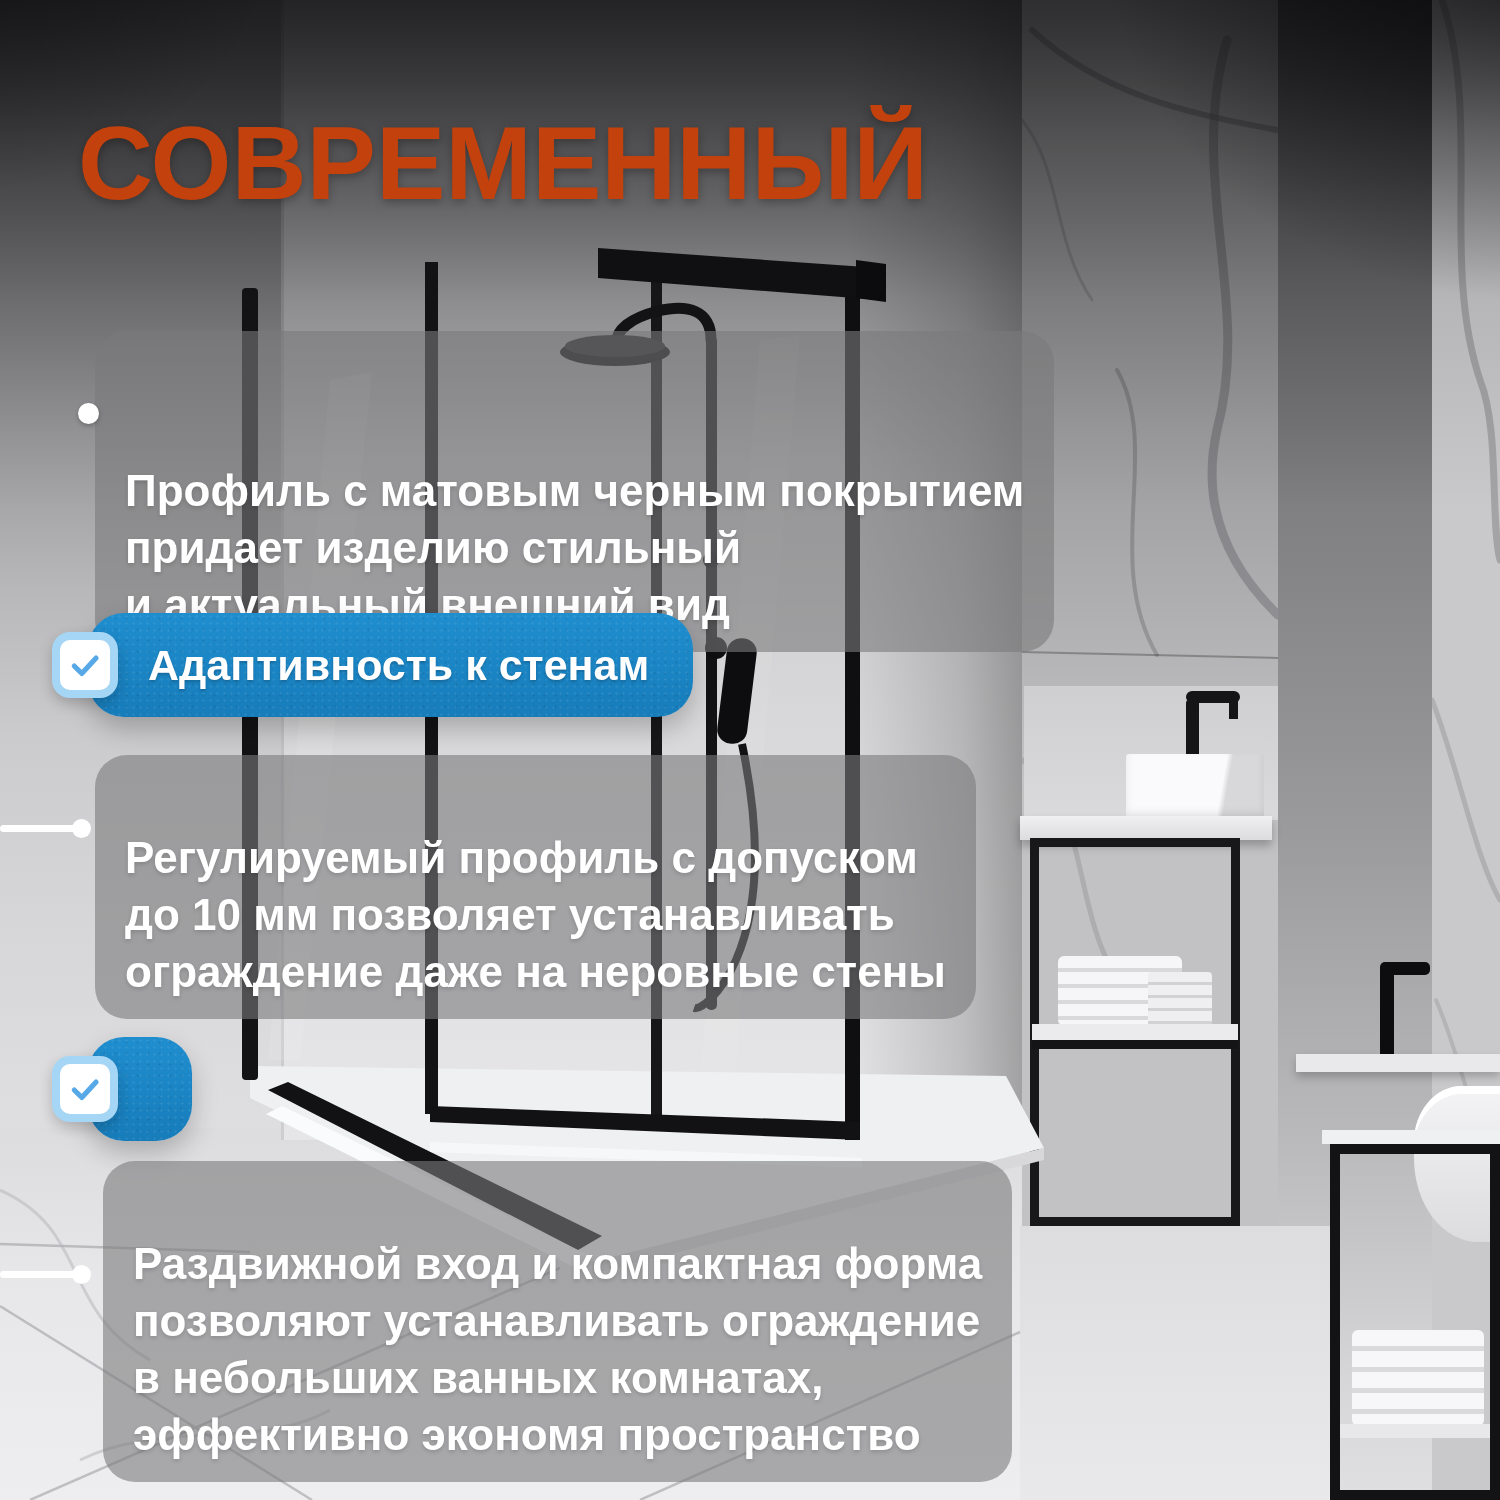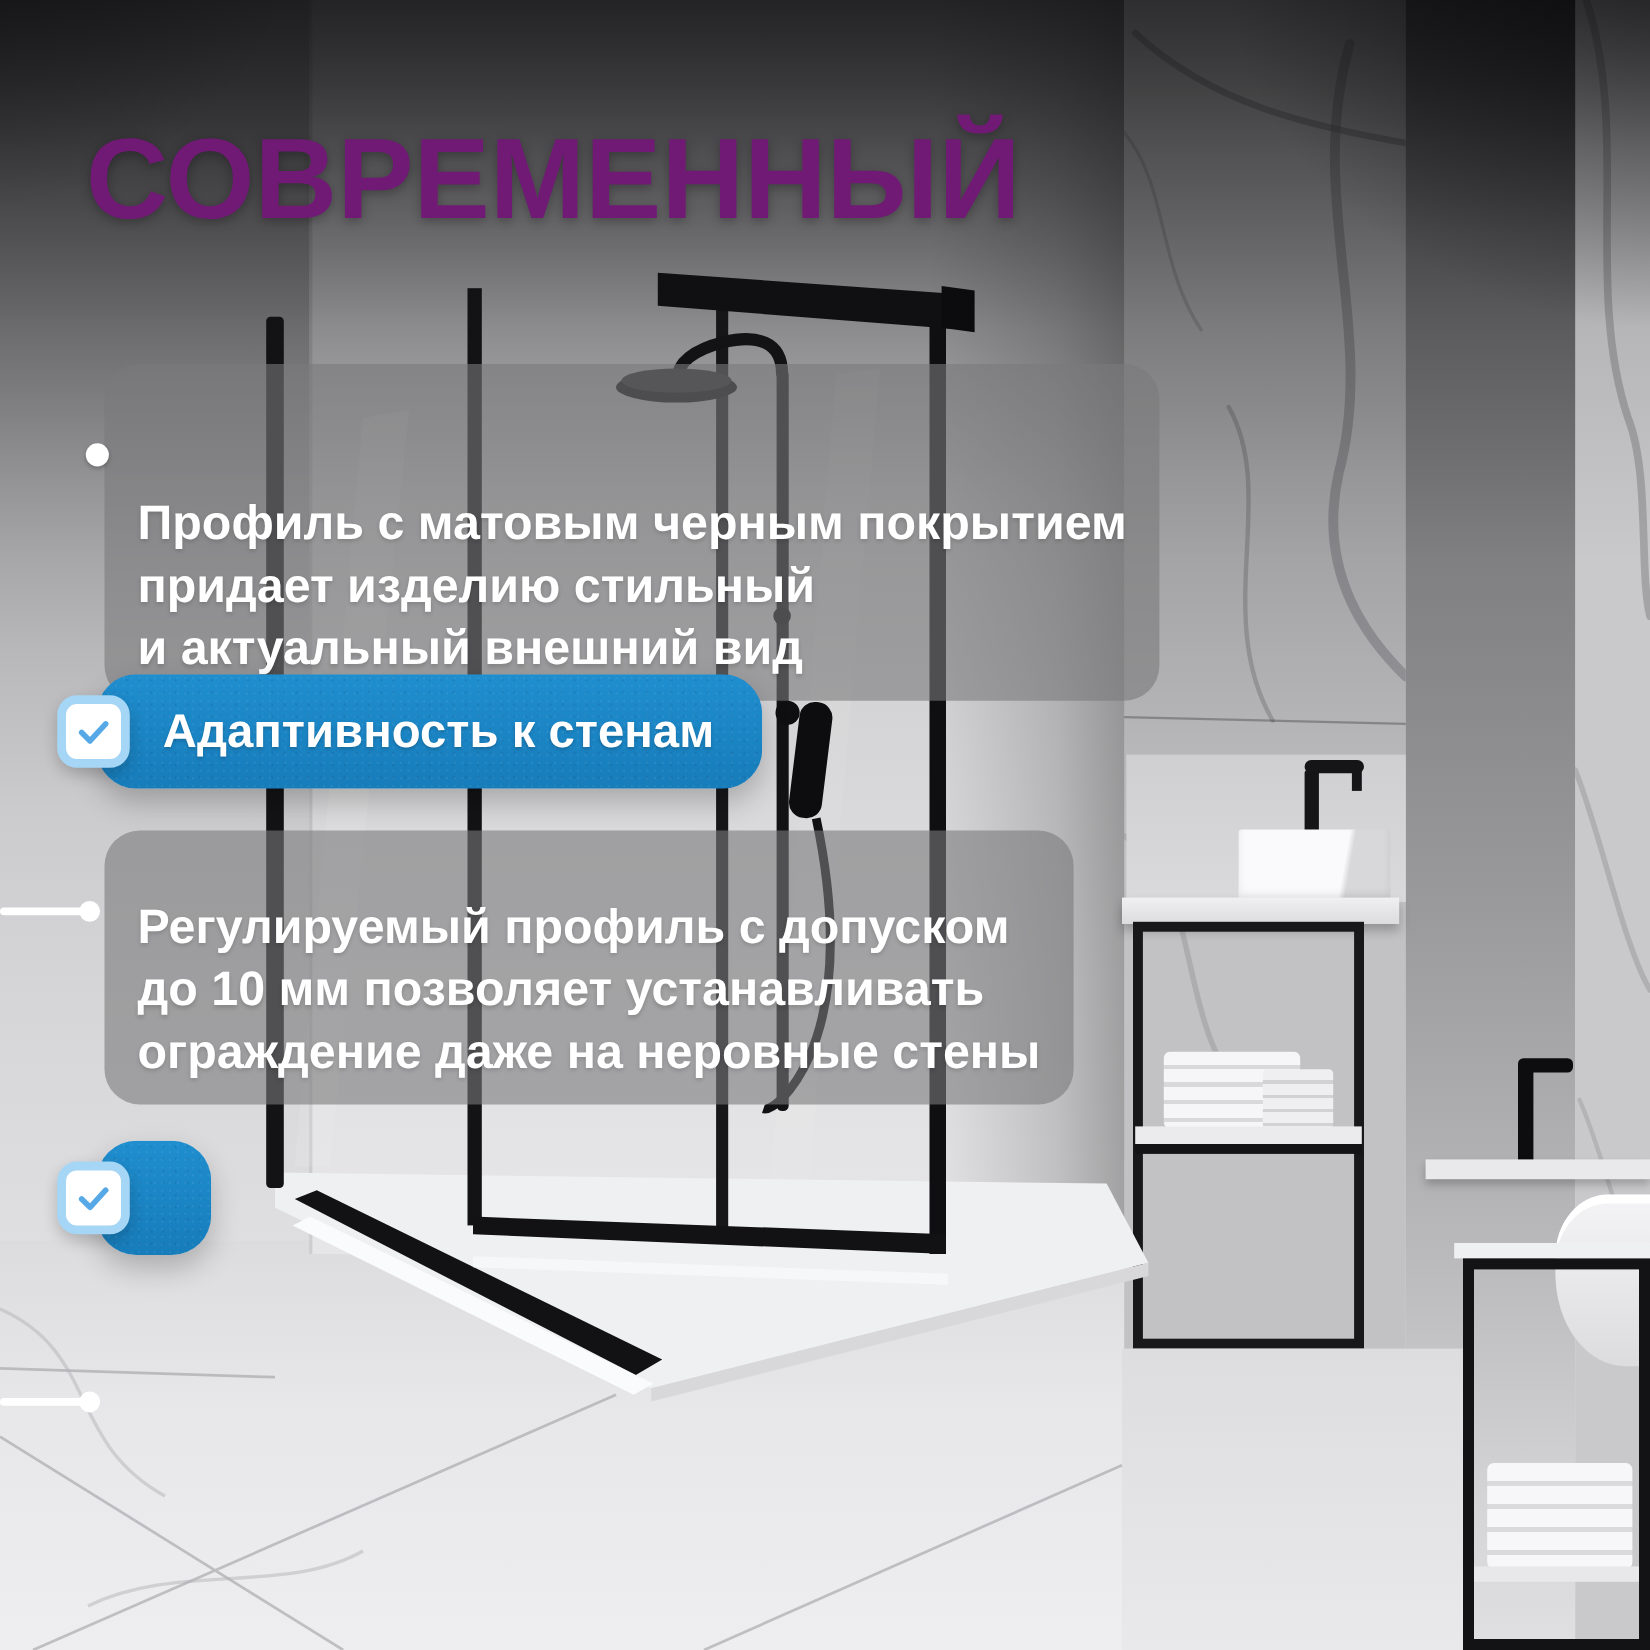--- a/index.html
+++ b/index.html
@@ -60,24 +60,24 @@
   .scene-svg{left:0;top:0;width:1500px;height:1500px;}
   .v-top{left:0;top:0;width:1500px;height:1500px;pointer-events:none;
     background:linear-gradient(180deg,rgba(15,15,17,.60) 0%,rgba(15,15,17,.32) 9%,
       rgba(15,15,17,.10) 20%,rgba(15,15,17,0) 34%);}
   .v-tr{left:0;top:0;width:1500px;height:1500px;pointer-events:none;
     background:radial-gradient(ellipse 640px 560px at 101% -4%,rgba(5,5,7,.72),rgba(5,5,7,0) 64%);}
   .v-tl{left:0;top:0;width:1500px;height:1500px;pointer-events:none;
     background:radial-gradient(ellipse 560px 460px at -4% -6%,rgba(5,5,7,.45),rgba(5,5,7,0) 62%);}
 
   
-  .title{left:78px;top:40px;color:#701a75;font-size:104px;line-height:107px;font-weight:700;
+  .title{left:78px;top:40px;color:#c2410c;font-size:104px;line-height:107px;font-weight:700;
     text-shadow:0 3px 10px rgba(0,0,0,.28);letter-spacing:0;}
   .panel{position:absolute;background:rgba(122,122,124,.60);border-radius:32px;color:#fff;
-    font-weight:700;font-size:44px;line-height:57px;padding:2px 30px 19px;
+    font-weight:700;font-size:44px;line-height:57px;padding:17px 30px 19px;
     white-space:pre-line;text-shadow:0 2px 4px rgba(0,0,0,.16);width:max-content;max-width:980px;}
   .panel-1{left:95px;top:331px;}
   .panel-2{left:95px;top:755px;}
   .panel-3{left:103px;top:1161px;}
   .bullet-dot{position:absolute;left:-17px;top:72px;width:21px;height:21px;border-radius:50%;
     background:#fff;box-shadow:0 2px 4px rgba(0,0,0,.25);}
   .connector{position:absolute;left:0;height:20px;width:100px;}
   .connector .line{position:absolute;left:0;top:7px;width:76px;height:7px;background:#fff;border-radius:4px;}
   .connector .cdot{position:absolute;left:72px;top:1px;width:19px;height:19px;background:#fff;border-radius:50%;}
   .connector-2{top:818px;}
@@ -241,14 +241,20 @@
       <svg viewBox="0 0 24 24" fill="none">
           <path d="M5.2 12.6 L10 17.4 L19 7.6" stroke="#56a9e6" stroke-width="3.2" stroke-linecap="round" stroke-linejoin="round"></path>
         </svg>
     </span>
   </div>
 
   <div class="connector connector-3">
     <span class="line"></span>
     <span class="cdot"></span>
   </div>
+  <section class="panel panel-3">
+    <span>Раздвижной вход и компактная форма
+позволяют устанавливать ограждение
+в небольших ванных комнатах,
+эффективно экономя пространство</span>
+  </section>
 
 </div>
 
 </body></html>

